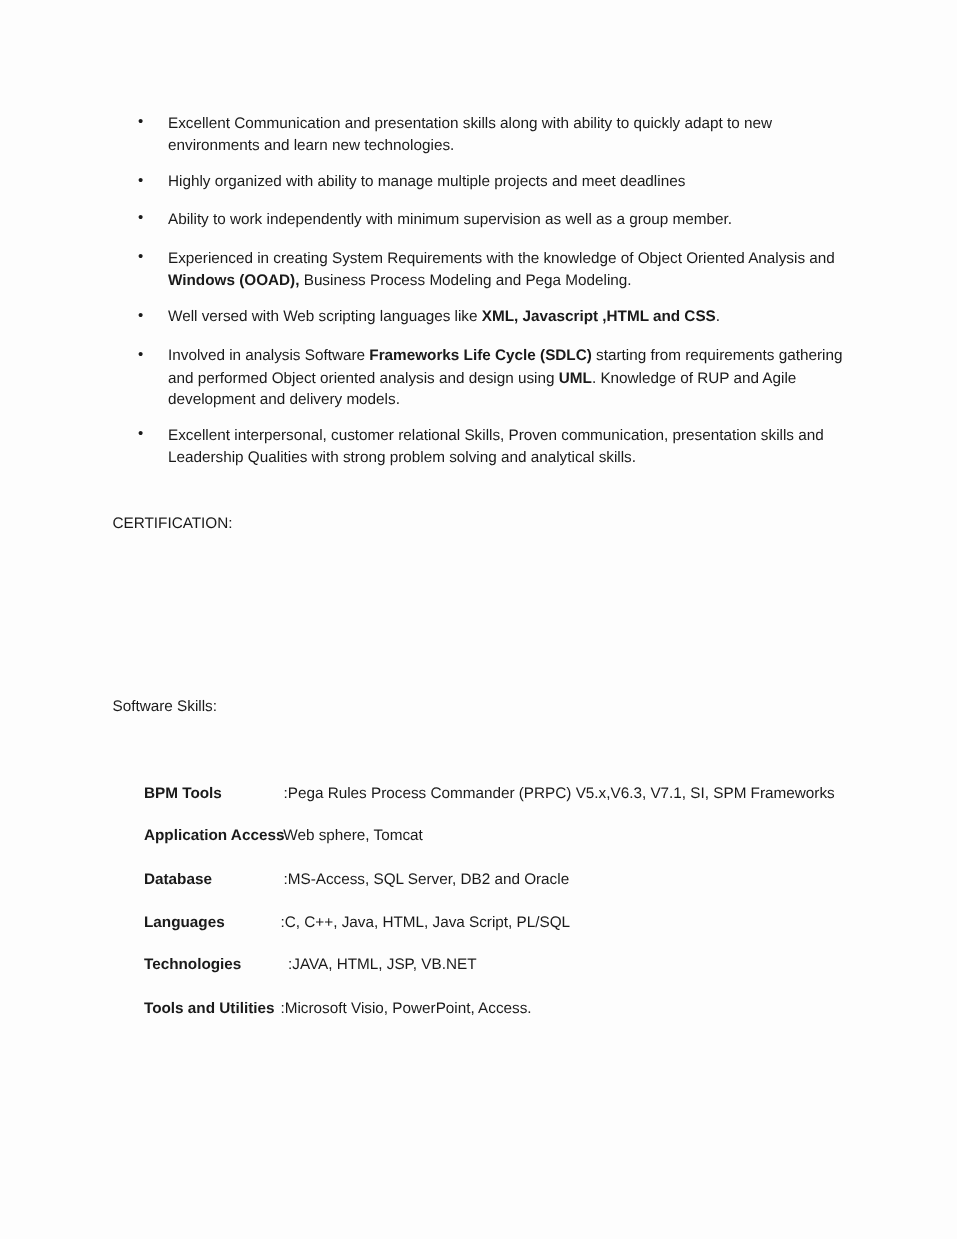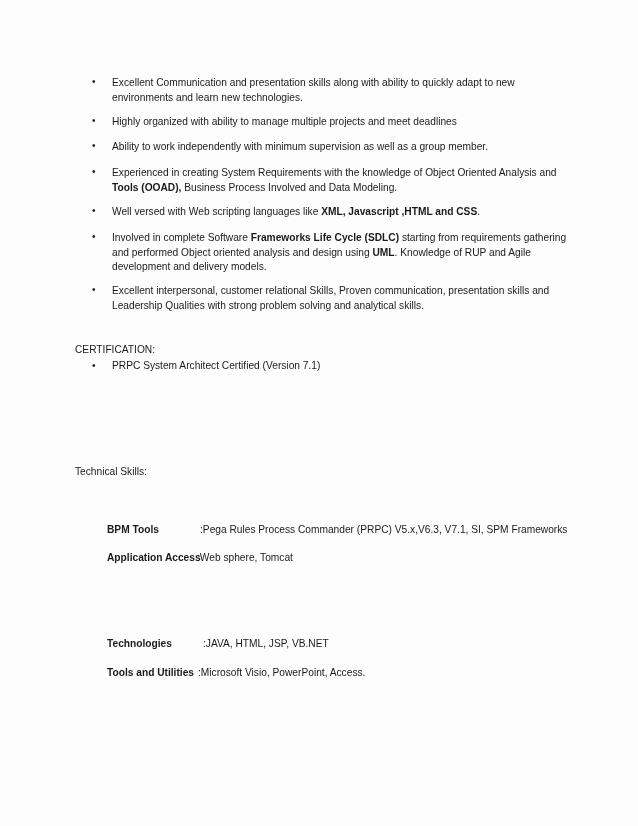--- a/index.html
+++ b/index.html
@@ -13,21 +13,21 @@
       font-size: 10.2px;
     }
     .page { position: absolute; left: 0; top: 0; width: 638px; height: 826px; }
     .bullets { position: absolute; left: 0; top: 0; }
     .bitem { position: absolute; left: 92px; width: 480px; }
     .bdot { position: absolute; left: 0; top: 0; width: 14px; font-size: 10px; }
     .btext { position: absolute; left: 20px; width: 455px; line-height: 14.5px; }
     b { font-weight: bold; }
     .heading { position: absolute; left: 75px; font-weight: normal; }
     .cert-item { position: absolute; left: 92px; }
-    .skill-row { position: absolute; left: 83px; white-space: nowrap; padding-left: 24px; }
+    .skill-row { position: absolute; left: 72px; white-space: nowrap; padding-left: 24px; }
     .skill-label { font-weight: bold; display: inline-block; }
     .skill-value { display: inline-block; }
   </style>
 </head>
 <body>
 
 <div class="page">
 
   <div class="bullets">
     <div class="bitem" style="top:76px">
@@ -44,55 +44,58 @@
     </div>
     <div class="bitem" style="top:140px">
       <span class="bdot">•</span>
       <div class="btext">
         <span>Ability to work independently with minimum supervision as well as a group member.</span>
       </div>
     </div>
     <div class="bitem" style="top:166px">
       <span class="bdot">•</span>
       <div class="btext">
-        <span>Experienced in creating System Requirements with the knowledge of Object Oriented Analysis and </span><b>Tools (OOAD),</b><span> Business Process Involved and Data Modeling.</span>
+        <span>Experienced in creating System Requirements with the knowledge of Object Oriented Analysis and </span><b>Windows (OOAD),</b><span> Business Process Modeling and Pega Modeling.</span>
       </div>
     </div>
     <div class="bitem" style="top:205px">
       <span class="bdot">•</span>
       <div class="btext">
         <span>Well versed with Web scripting languages like </span><b>XML, Javascript ,HTML and CSS</b><span>.</span>
       </div>
     </div>
     <div class="bitem" style="top:231px">
       <span class="bdot">•</span>
       <div class="btext">
-        <span>Involved in complete Software </span><b>Frameworks Life Cycle (SDLC)</b><span> starting from requirements gathering and performed Object oriented analysis and design using </span><b>UML</b><span>. Knowledge of RUP and Agile  development and delivery models.</span>
+        <span>Involved in analysis Software </span><b>Frameworks Life Cycle (SDLC)</b><span> starting from requirements gathering and performed Object oriented analysis and design using </span><b>UML</b><span>. Knowledge of RUP and Agile  development and delivery models.</span>
       </div>
     </div>
     <div class="bitem" style="top:284px">
       <span class="bdot">•</span>
       <div class="btext">
         <span>Excellent interpersonal, customer relational Skills, Proven communication, presentation skills and Leadership Qualities  with strong problem solving and analytical skills.</span>
       </div>
     </div>
   </div>
 
   <div class="heading" style="top:344px">CERTIFICATION:</div>
-  <div class="cert-item" style="top:360px">
-    <span style="display:inline-block;width:20px;">•</span><span>PRPC System Architect Certified (Version 7.1)</span>
-  </div>
 
-  <div class="heading" style="top:466px">Technical Skills:</div>
+  <div class="heading" style="top:466px">Software Skills:</div>
 
   <div class="skill-row" style="top:524px">
     <span class="skill-label" style="width:93px">BPM Tools</span><span class="skill-value">:Pega Rules Process Commander (PRPC) V5.x,V6.3, V7.1, SI, SPM Frameworks</span>
   </div>
   <div class="skill-row" style="top:552px">
     <span class="skill-label" style="width:90px">Application Access</span><span class="skill-value">:Web sphere, Tomcat</span>
+  </div>
+  <div class="skill-row" style="top:581px">
+    <span class="skill-label" style="width:93px">Database</span><span class="skill-value">:MS-Access, SQL Server, DB2 and Oracle</span>
+  </div>
+  <div class="skill-row" style="top:610px">
+    <span class="skill-label" style="width:91px">Languages</span><span class="skill-value">:C, C++, Java, HTML, Java Script, PL/SQL</span>
   </div>
   <div class="skill-row" style="top:667px">
     <span class="skill-label" style="width:91px">Tools and Utilities</span><span class="skill-value">:Microsoft Visio, PowerPoint, Access.</span>
   </div>
   <div class="skill-row" style="top:638px">
     <span class="skill-label" style="width:96px">Technologies</span><span class="skill-value">:JAVA, HTML, JSP, VB.NET</span>
   </div>
 
 </div>
 

